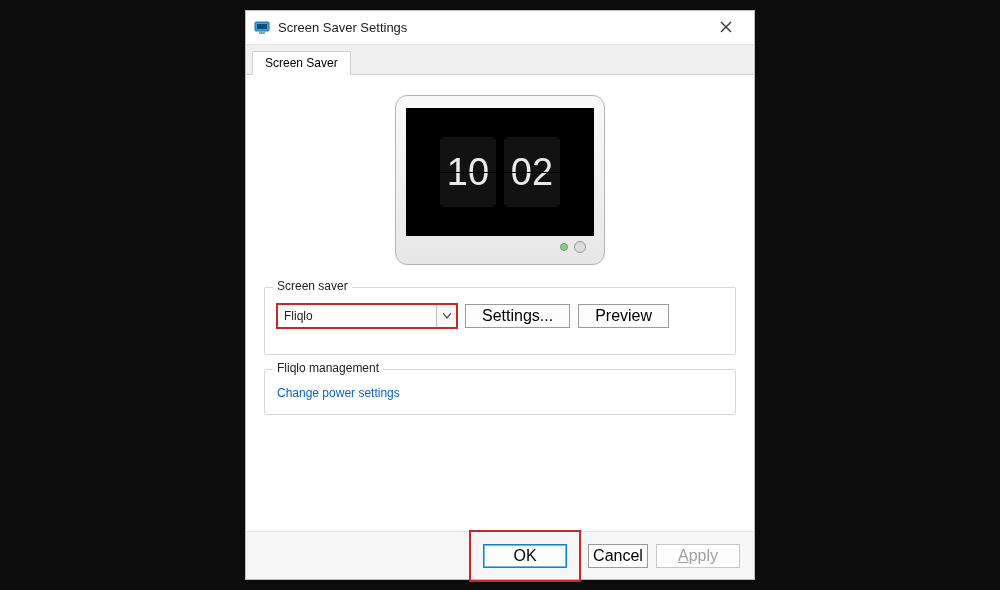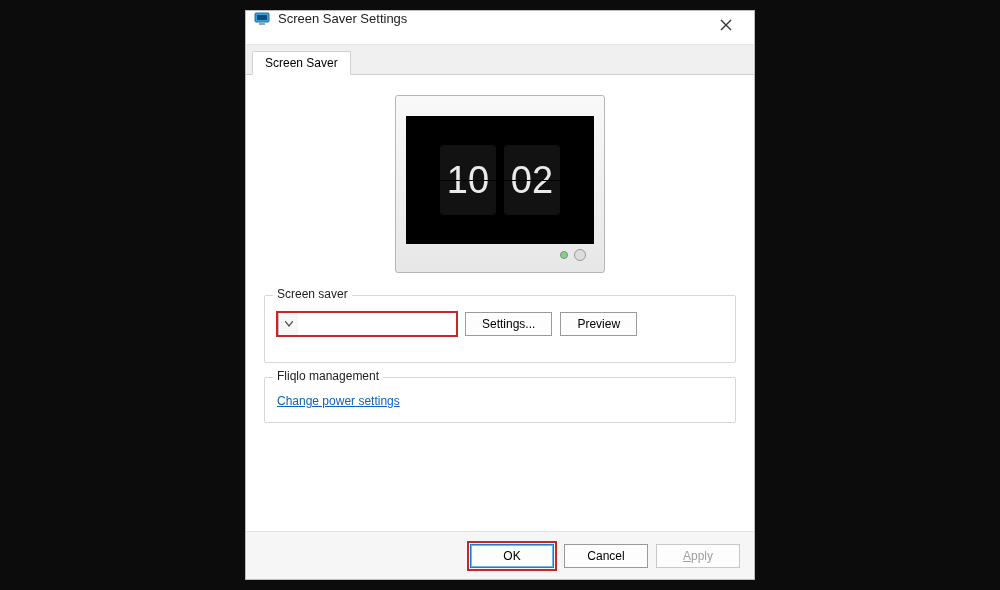--- a/index.html
+++ b/index.html
@@ -17,21 +17,21 @@
     height: 570px;
     background: #ffffff;
     border: 1px solid #bdbdbd;
     display: flex;
     flex-direction: column;
     position: relative;
   }
   .titlebar {
     height: 34px;
     display: flex;
-    align-items: flex-start;
+    align-items: center;
     padding: 0 8px;
     border-bottom: 1px solid #e6e6e6;
   }
   .title-icon {
     width: 16px; height: 16px;
     margin-right: 8px;
     display: inline-flex;
   }
   .title-text {
     font-size: 13px;
@@ -76,22 +76,22 @@
     display: flex;
     justify-content: center;
     margin: 6px 0 22px 0;
   }
   .monitor {
     width: 210px;
   }
   .monitor-frame {
     background: linear-gradient(#f9f9f9,#e7e7e7);
     border: 1px solid #b5b5b5;
-    border-radius: 3px;
-    padding: 20px 10px 6px 10px;
+    border-radius: 12px;
+    padding: 12px 10px 6px 10px;
   }
   .monitor-screen {
     background: #000;
     height: 128px;
     display: flex;
     align-items: center;
     justify-content: center;
     gap: 8px;
   }
   .flip {
@@ -163,21 +163,21 @@
     border-left: 1px solid #c0c0c0;
     display: flex; align-items: center; justify-content: center;
     font-size: 10px;
     background: #f7f7f7;
   }
   .btn {
     height: 24px;
     padding: 0 16px;
     border: 1px solid #9a9a9a;
     background: #fdfdfd;
-    font-size: 12px;
+    font-size: 16px;
     display: inline-flex; align-items: center; justify-content: center;
     cursor: pointer;
   }
   .btn.default { border: 1px solid #0a84d8; box-shadow: inset 0 0 0 1px #6fb9e8; }
   .spinner {
     display: flex;
     border: 1px solid #8f8f8f;
     height: 24px;
     width: 60px;
     background: #fff;
@@ -197,21 +197,21 @@
   }
   .spinner-btns div:first-child { border-bottom: 1px solid #c0c0c0; }
   .checkbox {
     width: 14px; height: 14px; border: 1px solid #777; background: #fff;
     display: inline-block;
   }
   .wait-group {
     display: inline-flex; align-items: center; gap: 6px;
     padding: 2px;
   }
-  .link { color: #0a63c2; text-decoration: underline; cursor: pointer; }
+  .link { color: #0a63c2; cursor: pointer; }
   .footer {
     height: 48px;
     border-top: 1px solid #e3e3e3;
     display: flex;
     align-items: center;
     justify-content: flex-end;
     gap: 8px;
     padding: 0 14px;
     background: #f6f6f6;
   }
@@ -261,40 +261,41 @@
           </div>
         </div>
       </div>
     </div>
 
     <div class="groupbox">
       <span class="groupbox-label">Screen saver</span>
 
       <div class="row" style="margin-bottom:12px;">
         <div class="combo hl-red">
+          <span class="combo-text">Fliqlo</span>
           <span class="combo-btn">
             <svg width="8" height="6" viewBox="0 0 8 6">
                 <path d="M0 0 L4 5 L8 0" fill="none" stroke="#555" stroke-width="1.3"></path>
               </svg>
           </span>
         </div>
         <button class="btn">Settings...</button>
         <button class="btn">Preview</button>
       </div>
 
     </div>
 
     <div class="groupbox">
       <span class="groupbox-label">Fliqlo management</span>
       <a class="link">Change power settings</a>
     </div>
 
   </div>
 
   <div class="footer">
-    <span class="hl-red" style="display:inline-flex; padding:2px;">
+    <span class="hl-red" style="display:inline-flex; padding:13px;">
       <button class="btn default" style="width:84px">OK</button>
     </span>
-    <button class="btn" style="width:84px">Cancel</button>
+    <button class="btn" style="width:60px">Cancel</button>
     <button class="btn disabled" style="width:84px"><span class="underline-letter">A</span>pply</button>
   </div>
 
 </div>
 
 </body></html>

